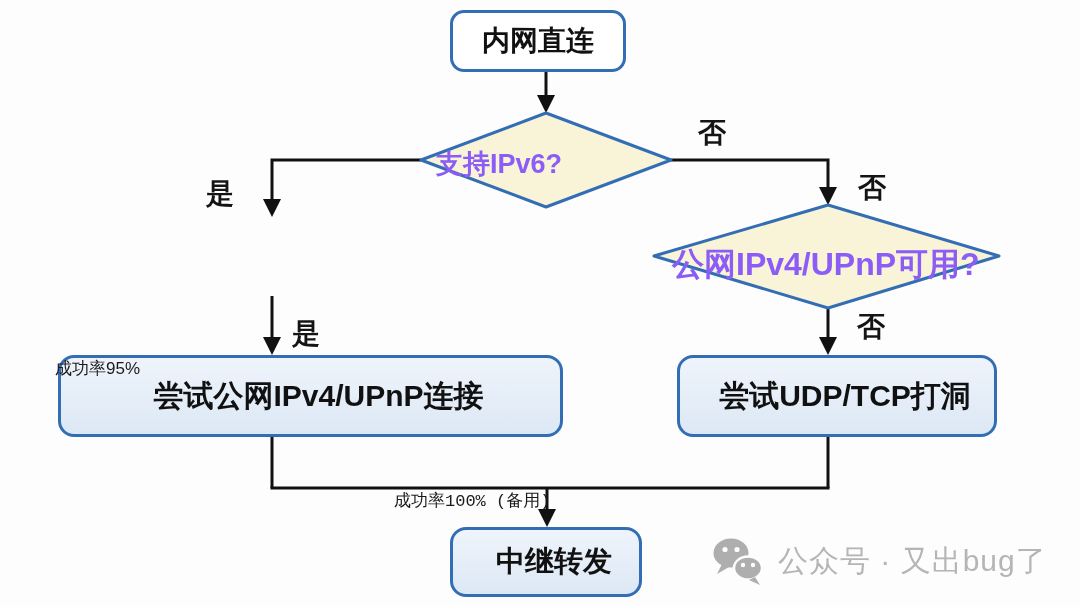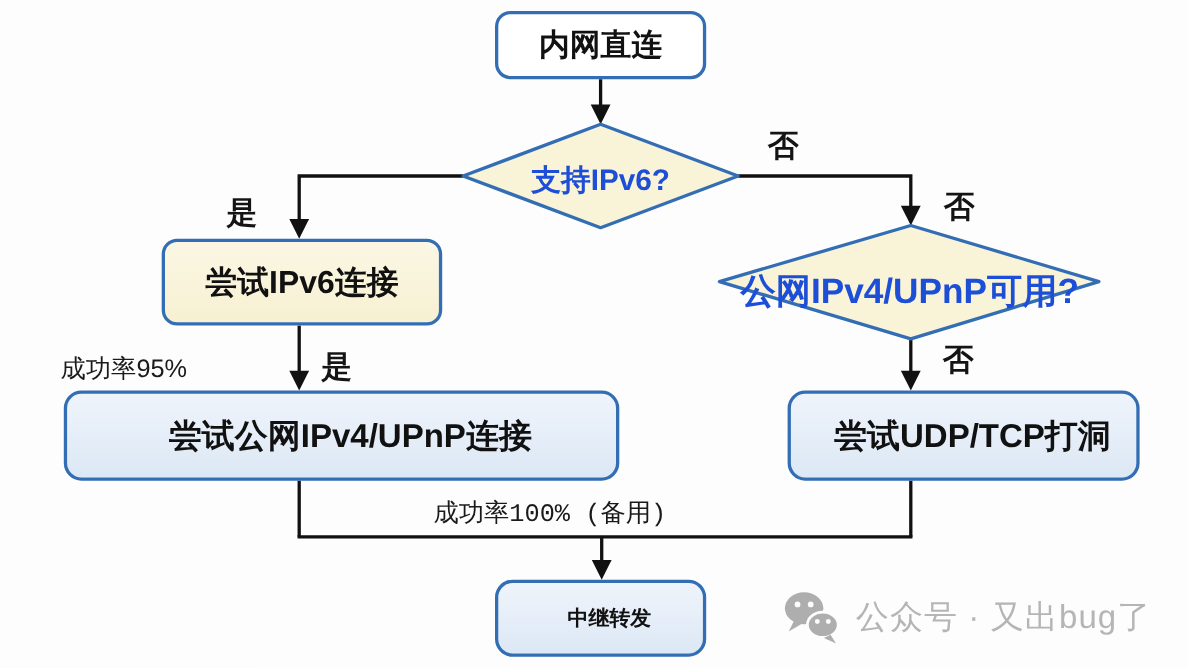--- a/index.html
+++ b/index.html
@@ -17,31 +17,32 @@
     border:3px solid #336eb4;
     display:flex;align-items:center;justify-content:center;
     color:#111;font-weight:700;
     text-align:center;
   }
   .node.white{background:#ffffff;border-radius:14px;}
   .node.cream{background:linear-gradient(180deg,#fbf7e4 0%,#f7f0d2 100%);border-radius:14px;}
   .node.blue{background:linear-gradient(180deg,#eff4fb 0%,#dce8f5 100%);border-radius:16px;padding-left:16px;}
   .diamond-label{
     position:absolute;z-index:2;
-    color:#1d4ed8;font-weight:700;text-align:center;
+    color:#8b5cf6;font-weight:700;
   }
   .edge-label{
     position:absolute;z-index:2;
     color:#141414;font-weight:700;font-size:28px;line-height:1;
     white-space:nowrap;
   }
   .rate-label{
     position:absolute;z-index:2;
-    color:#1a1a1a;font-weight:400;font-size:23px;line-height:1.2;
+    color:#1a1a1a;font-weight:400;font-size:17px;line-height:1.2;
     white-space:nowrap;
+    margin-top:37px;
   }
   #watermark{
     position:absolute;z-index:2;left:710px;top:536px;
     display:flex;align-items:center;gap:12px;
   }
   #watermark .wm-text{
     color:#b5b5b5;font-size:30px;font-weight:400;letter-spacing:1px;
     white-space:nowrap;
   }
 </style>
@@ -75,41 +76,38 @@
       <polygon points="272,355 263,337 281,337"></polygon>
       <polygon points="828,355 819,337 837,337"></polygon>
       <polygon points="547,527 538,509 556,509"></polygon>
     </g>
     <g>
       <polygon points="546,113 671,160 546,207 421,160" fill="#f9f3d8" stroke="#336eb4" stroke-width="3" stroke-linejoin="round"></polygon>
       <polygon points="828,205 999,256 828,308 654,256" fill="#f9f3d8" stroke="#336eb4" stroke-width="3" stroke-linejoin="round"></polygon>
     </g>
   </svg>
 
-  <div class="node white" style="left:450px;top:10px;width:192px;height:62px;font-size:28px;">
+  <div class="node white" style="left:450px;top:10px;width:176px;height:62px;font-size:28px;">
     <span>内网直连</span>
   </div>
 
   <div class="diamond-label" style="left:436px;top:146px;width:220px;font-size:27px;">支持IPv6?</div>
 
-  <div class="node cream" style="left:147px;top:217px;width:255px;height:79px;font-size:29px;">
-    <span>尝试IPv6连接</span>
-  </div>
 
   <div class="diamond-label" style="left:672px;top:243px;width:310px;font-size:32px;">公网IPv4/UPnP可用?</div>
 
   <div class="node blue" style="left:58px;top:355px;width:505px;height:82px;font-size:30px;">
     <span>尝试公网IPv4/UPnP连接</span>
   </div>
 
-  <div class="node blue" style="left:677px;top:355px;width:320px;height:82px;font-size:30px;margin-left:39px;">
+  <div class="node blue" style="left:677px;top:355px;width:320px;height:82px;font-size:30px;">
     <span>尝试UDP/TCP打洞</span>
   </div>
 
-  <div class="node blue" style="left:450px;top:527px;width:192px;height:70px;font-size:19px;">
+  <div class="node blue" style="left:450px;top:527px;width:192px;height:70px;font-size:29px;">
     <span>中继转发</span>
   </div>
 
   <div class="edge-label" style="left:206px;top:180px;">是</div>
   <div class="edge-label" style="left:292px;top:320px;">是</div>
   <div class="edge-label" style="left:698px;top:119px;">否</div>
   <div class="edge-label" style="left:858px;top:174px;">否</div>
   <div class="edge-label" style="left:857px;top:313px;">否</div>
 
   <div class="rate-label" style="left:55px;top:322px;">成功率95%</div>

